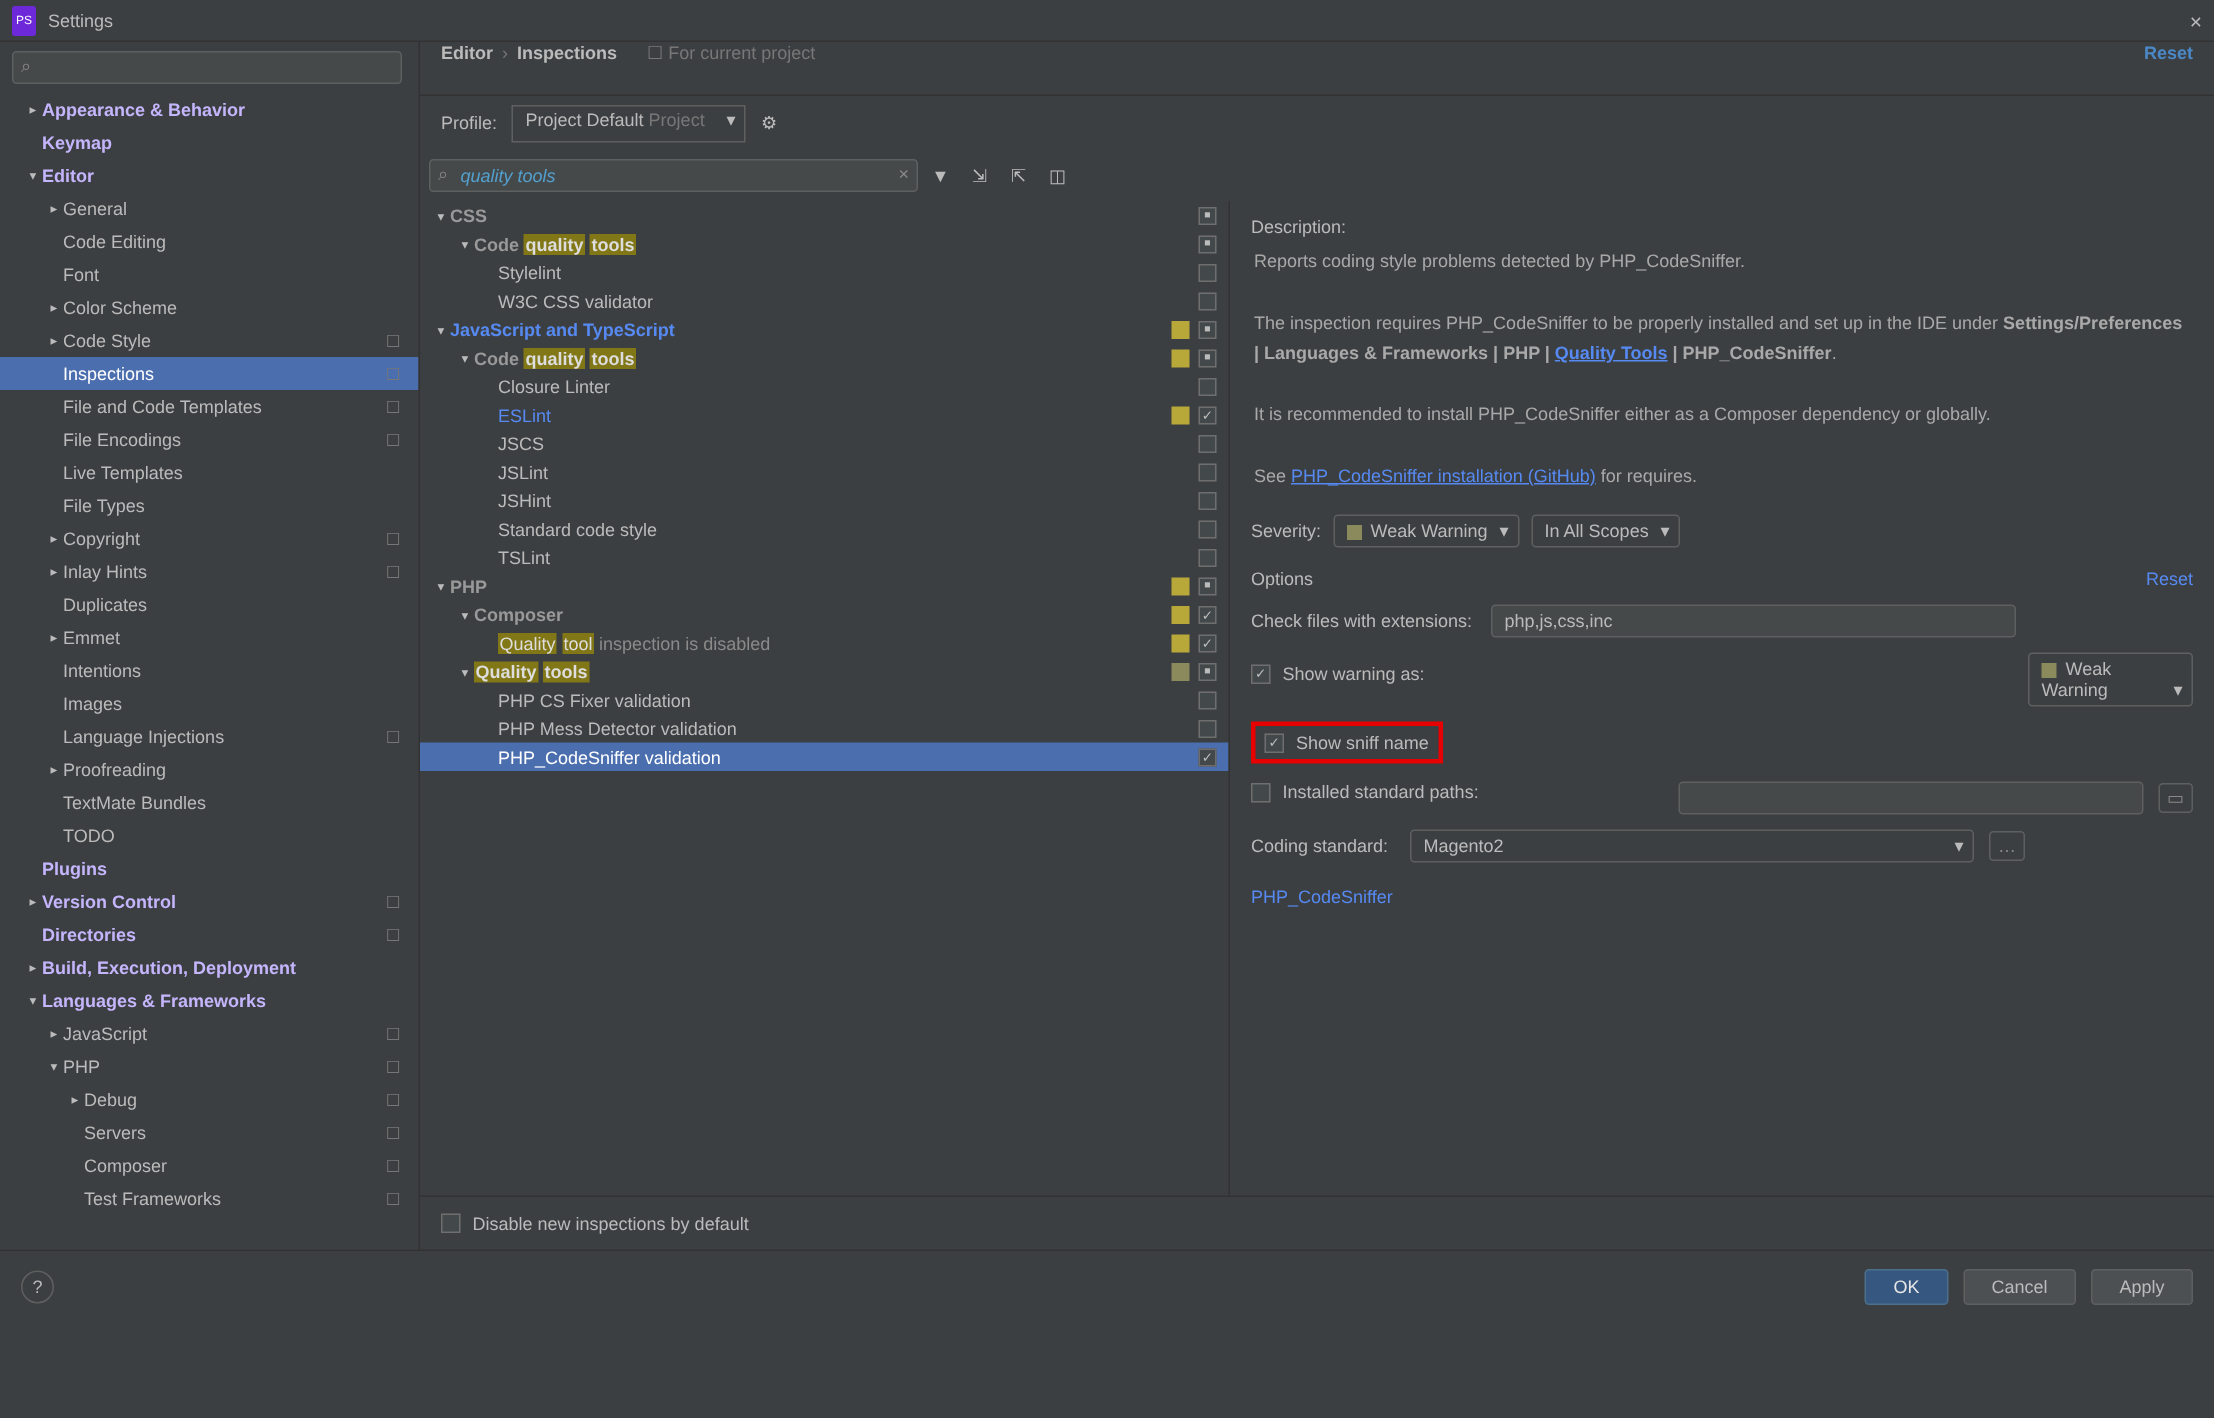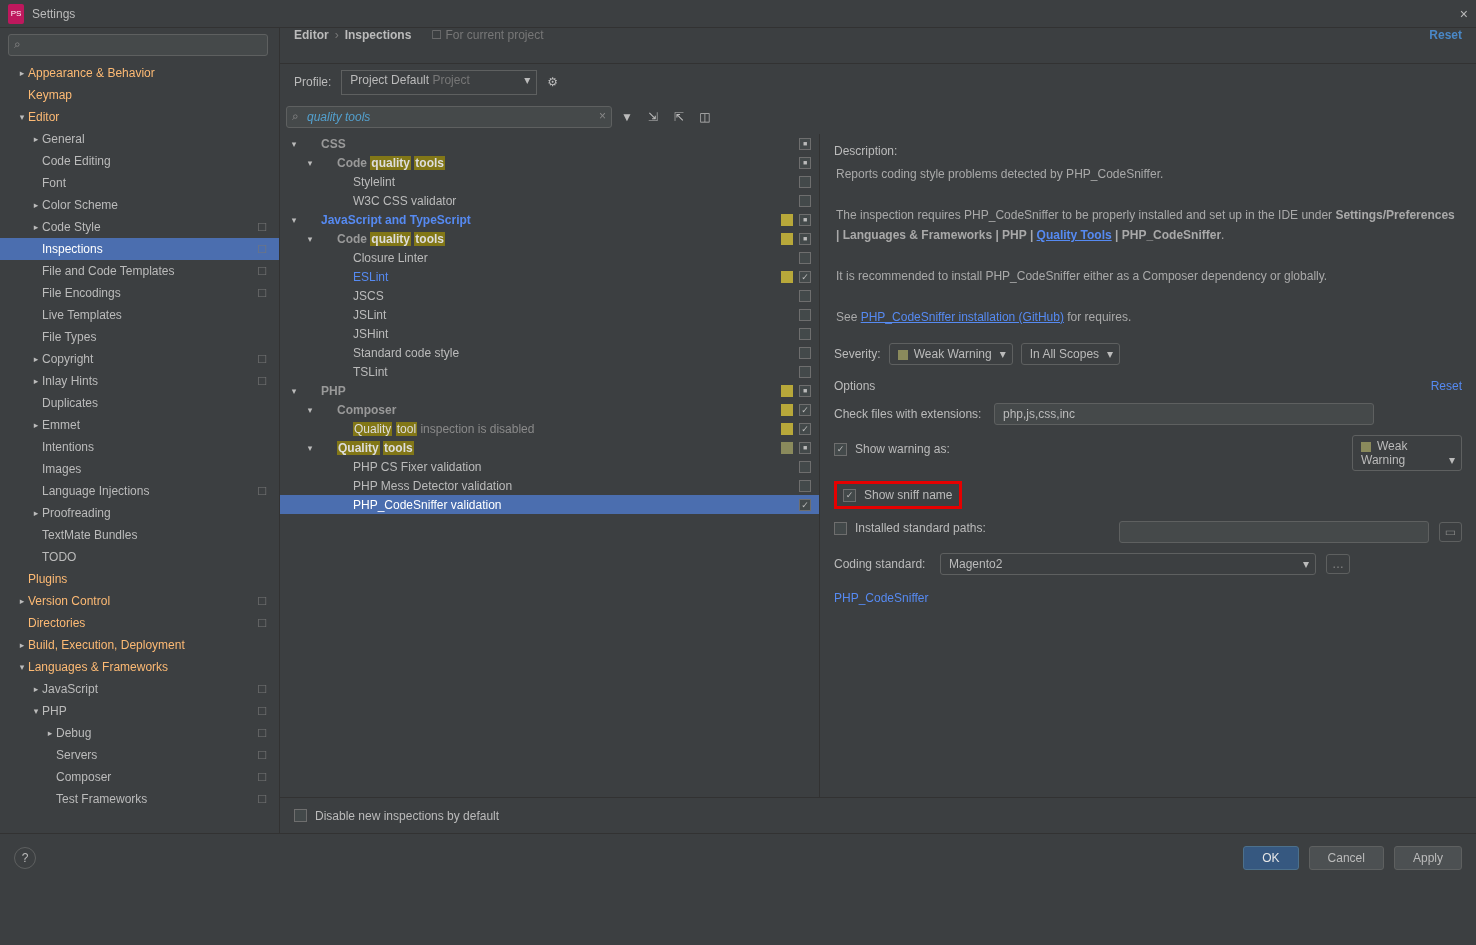--- a/index.html
+++ b/index.html
@@ -1,56 +1,56 @@
 <!DOCTYPE html>
 <html><head>
 <meta charset="utf-8">
 <style>
 * { margin:0; padding:0; box-sizing:border-box; font-family:"Segoe UI",Arial,sans-serif; font-size:12px; }
 body { background:#3c3f41; color:#bbbbbb; width:1476px; height:945px; overflow:hidden; }
 .titlebar { height:28px; background:#3c3f41; display:flex; align-items:center; padding:0 8px; border-bottom:1px solid #323232; }
-.titlebar .ico { width:16px; height:20px; background:#be185d; border-radius:2px; display:flex; align-items:center; justify-content:center; font-size:8px; color:#fff; font-weight:normal; margin-right:8px; }
+.titlebar .ico { width:16px; height:20px; background:#6d28d9; border-radius:2px; display:flex; align-items:center; justify-content:center; font-size:8px; color:#fff; font-weight:normal; margin-right:8px; }
 .titlebar .close { margin-left:auto; font-size:14px; color:#bbb; cursor:pointer; }
 .main { display:flex; height:805px; }
 .sidebar { width:280px; background:#3c3f41; border-right:1px solid #323232; display:flex; flex-direction:column; }
 .sidebar-search { padding:6px 8px; }
 .sidebar-search input { width:260px; background:#45494a; border:1px solid #5e6060; color:#bbb; padding:3px 20px 3px 20px; border-radius:3px; }
 .search-wrap { position:relative; }
 .search-wrap .mag { position:absolute; left:6px; top:3px; color:#888; }
 .tree { overflow-y:auto; flex:1; }
 .tree-row { display:flex; align-items:center; height:22px; padding-right:8px; cursor:pointer; position:relative; }
 .tree-row.selected { background:#4b6eaf; color:#fff; }
 .tree-row .arr { width:12px; text-align:center; font-size:9px; color:#bbb; }
 .tree-row .lbl { flex:1; }
 .tree-row .mod { position:absolute; right:12px; color:#777; font-size:11px; }
 .pad0 { padding-left:16px; } .pad1 { padding-left:30px; } .pad2 { padding-left:44px; }
-.bold { font-weight:normal; color:#fdba74; }
+.bold { font-weight:bold; color:#c4b5fd; }
 .content { flex:1; display:flex; flex-direction:column; }
 .chead { height:36px; display:flex; align-items:flex-start; padding:0 14px; border-bottom:1px solid #323232; }
 .crumb { color:#bbb; font-weight:bold; }
 .crumb .sep { color:#777; margin:0 6px; font-weight:normal; }
 .proj-hint { color:#777; margin-left:20px; font-size:12px; }
 .reset-top { margin-left:auto; color:#4a88c7; cursor:pointer; font-weight:bold;}
 .profile-row { height:36px; display:flex; align-items:center; padding:0 14px; gap:10px; }
-.profile-dd { background:#3c3f41; border:1px solid #5e6060; padding:2px 24px 7px 8px; border-radius:0; color:#bbb; position:relative; width:196px; }
+.profile-dd { background:#3c3f41; border:1px solid #5e6060; padding:2px 24px 7px 8px; border-radius:0; color:#bbb; position:relative; width:156px; }
 .profile-dd::after { content:"▾"; position:absolute; right:6px; color:#bbb; }
 .profile-dd .dim { color:#777; }
 .gear { color:#bbb; cursor:pointer; }
 .insp-top { height:34px; display:flex; align-items:center; padding:0 8px 0 0; gap:4px; }
 .insp-search-wrap { position:relative; flex:0 0 326px; margin-left:6px; }
 .insp-search-wrap .mag { position:absolute; left:6px; top:3px; color:#888; }
 .insp-search-wrap .clr { position:absolute; right:6px; top:3px; color:#888; cursor:pointer; }
 .insp-search { width:100%; background:#45494a; border:1px solid #5e6060; color:#53a0ce; padding:3px 20px; border-radius:3px; font-style:italic; }
 .tb-ico { width:22px; height:22px; display:flex; align-items:center; justify-content:center; color:#bbb; cursor:pointer; border-radius:3px; }
 .insp-body { flex:1; display:flex; overflow:hidden; }
 .insp-tree { width:540px; border-right:1px solid #323232; overflow-y:auto; position:relative; }
 .it-row { display:flex; align-items:center; height:19px; position:relative; cursor:pointer; }
 .it-row.sel { background:#4b6eaf; color:#fff; }
 .it-row .arr { width:12px; text-align:center; font-size:9px; }
-.it-row .lbl { flex:1;margin-left:21px; }
+.it-row .lbl { flex:1; }
 .it-row .chk { position:absolute; right:8px; width:12px; height:12px; border:1px solid #6e6e6e; background:#43494a; display:flex; align-items:center; justify-content:center; font-size:9px; color:#bbb; }
 .it-row .chk.on::after { content:"✓"; }
 .it-row .chk.mix::after { content:"■"; font-size:7px; }
 .it-row .sev { position:absolute; right:26px; width:12px; height:12px; }
 .sev.yellow { background:#b8a83a; }
 .sev.olive { background:#8a8a5c; }
 .ipad0{padding-left:8px;} .ipad1{padding-left:24px;} .ipad2{padding-left:40px;}
 .cat { font-weight:bold; color:#999; }
 .link-cat { font-weight:bold; color:#568AF2; }
 .link-item { color:#568AF2; }
@@ -60,21 +60,21 @@
 .desc-box { background:#3c3f41; padding:6px 2px; line-height:1.7; margin-bottom:10px; color:#a9a9a9; }
 .desc-box a { color:#568AF2; text-decoration:underline; }
 .sev-row { display:flex; align-items:center; gap:8px; margin:6px 0 14px 0; }
 .dd { background:#3c3f41; border:1px solid #5e6060; padding:3px 20px 3px 8px; border-radius:3px; position:relative; color:#bbb; }
 .dd::after { content:"▾"; position:absolute; right:6px; color:#bbb; }
 .dd .sw { display:inline-block; width:10px; height:10px; background:#8a8a5c; margin-right:6px; vertical-align:middle; }
 .opt-head { display:flex; margin-bottom:10px; }
 .opt-head .reset { margin-left:auto; color:#568AF2; cursor:pointer; }
 .field-row { display:flex; align-items:center; margin-bottom:10px; gap:10px; }
 .field-row .flabel { width:150px; }
-.text-in { background:#45494a; border:1px solid #5e6060; color:#bbb; padding:3px 8px; border-radius:3px; width:380px; }
+.text-in { background:#45494a; border:1px solid #5e6060; color:#bbb; padding:3px 8px; border-radius:3px; width:350px; }
 .cb-row { display:flex; align-items:center; gap:8px; margin-bottom:8px; }
 .cb { width:13px; height:13px; border:1px solid #6e6e6e; background:#43494a; display:flex; align-items:center; justify-content:center; font-size:9px; color:#bbb; }
 .cb.on::after { content:"✓"; }
 .highlight-red { border:3px solid #e60000; padding:4px 6px; display:inline-flex; align-items:center; gap:8px; }
 .phpcs-link { color:#568AF2; margin-top:6px; display:inline-block; }
 .bottom-bar { height:36px; display:flex; align-items:center; padding:0 14px; border-top:1px solid #323232; }
 .bottom-cb { display:flex; align-items:center; gap:8px; }
 .footer { height:48px; display:flex; align-items:center; padding:0 14px; border-top:1px solid #323232; }
 .help { width:22px; height:22px; border:1px solid #5e6060; border-radius:11px; display:flex; align-items:center; justify-content:center; color:#bbb; cursor:pointer; }
 .btns { margin-left:auto; display:flex; gap:10px; }

